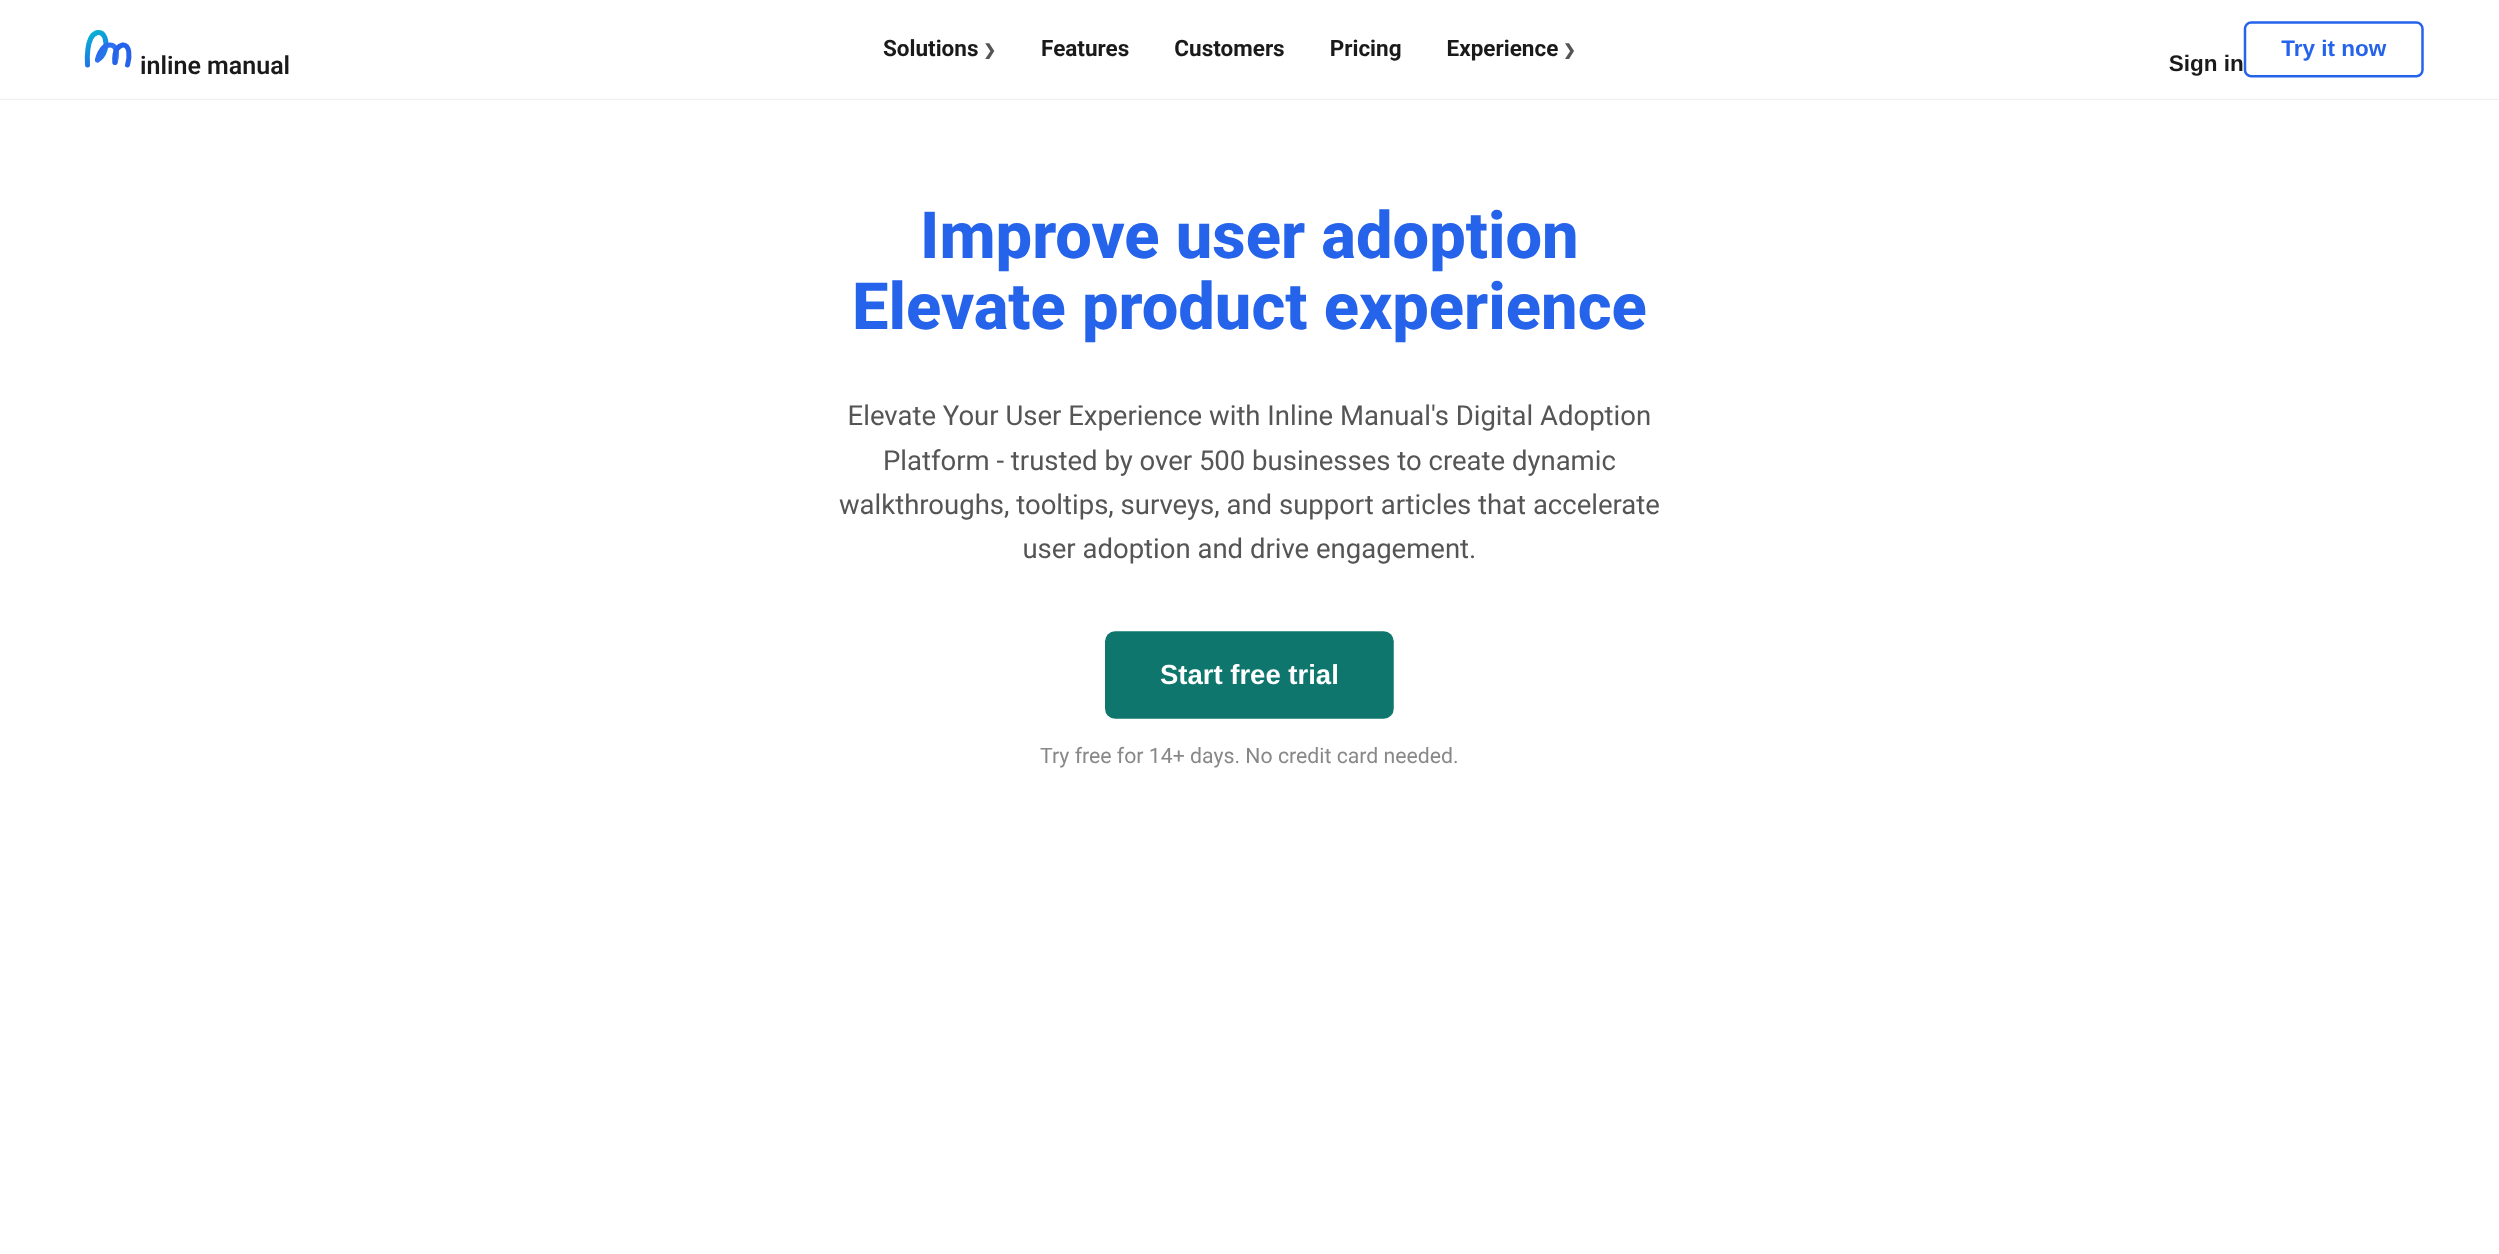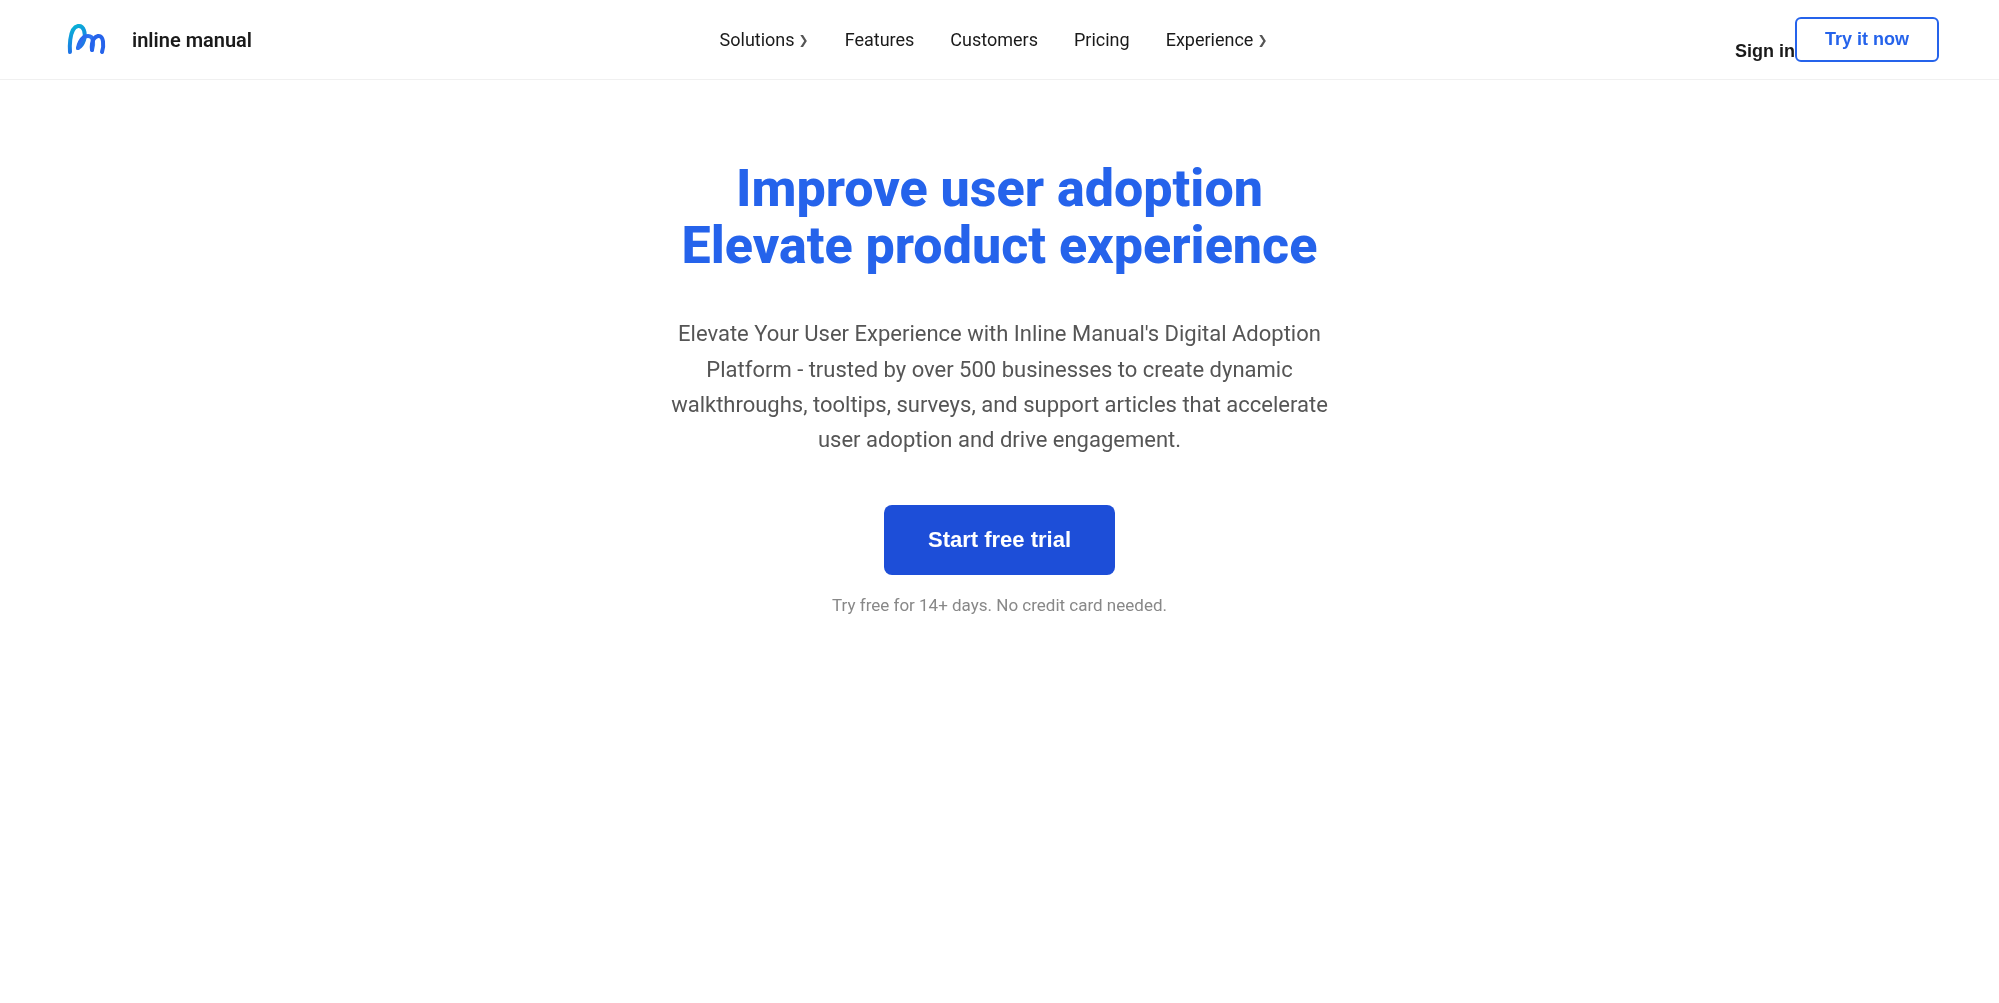--- a/index.html
+++ b/index.html
@@ -21,22 +21,22 @@
       align-items: center;
       justify-content: space-between;
       padding: 0 60px;
       height: 80px;
       border-bottom: 1px solid #f0f0f0;
       background: #fff;
     }
 
     .nav-left {
       display: flex;
-      align-items: center;
-      gap: 24px;
+      align-items: flex-end;
+      gap: 4px;
     }
 
     .logo-icon {
       width: 48px;
       height: 48px;
     }
 
     .logo-text {
       font-size: 20px;
       font-weight: 600;
@@ -44,21 +44,21 @@
     }
 
     .nav-center {
       display: flex;
       align-items: center;
       gap: 36px;
     }
 
     .nav-item {
       font-size: 18px;
-      font-weight: 400;
+      font-weight: 700;
       color: #1a1a1a;
       cursor: pointer;
       display: flex;
       align-items: center;
       gap: 4px;
       text-decoration: none;
     }
 
     .nav-chevron {
       font-size: 12px;
@@ -120,21 +120,21 @@
     }
 
     .hero-buttons {
       display: flex;
       align-items: center;
       gap: 20px;
       margin-bottom: 20px;
     }
 
     .btn-primary {
-      background: #1d4ed8;
+      background: #0f766e;
       color: #fff;
       font-size: 22px;
       font-weight: 700;
       padding: 22px 44px;
       border: none;
       border-radius: 8px;
       cursor: pointer;
     }
 
     .btn-secondary {

